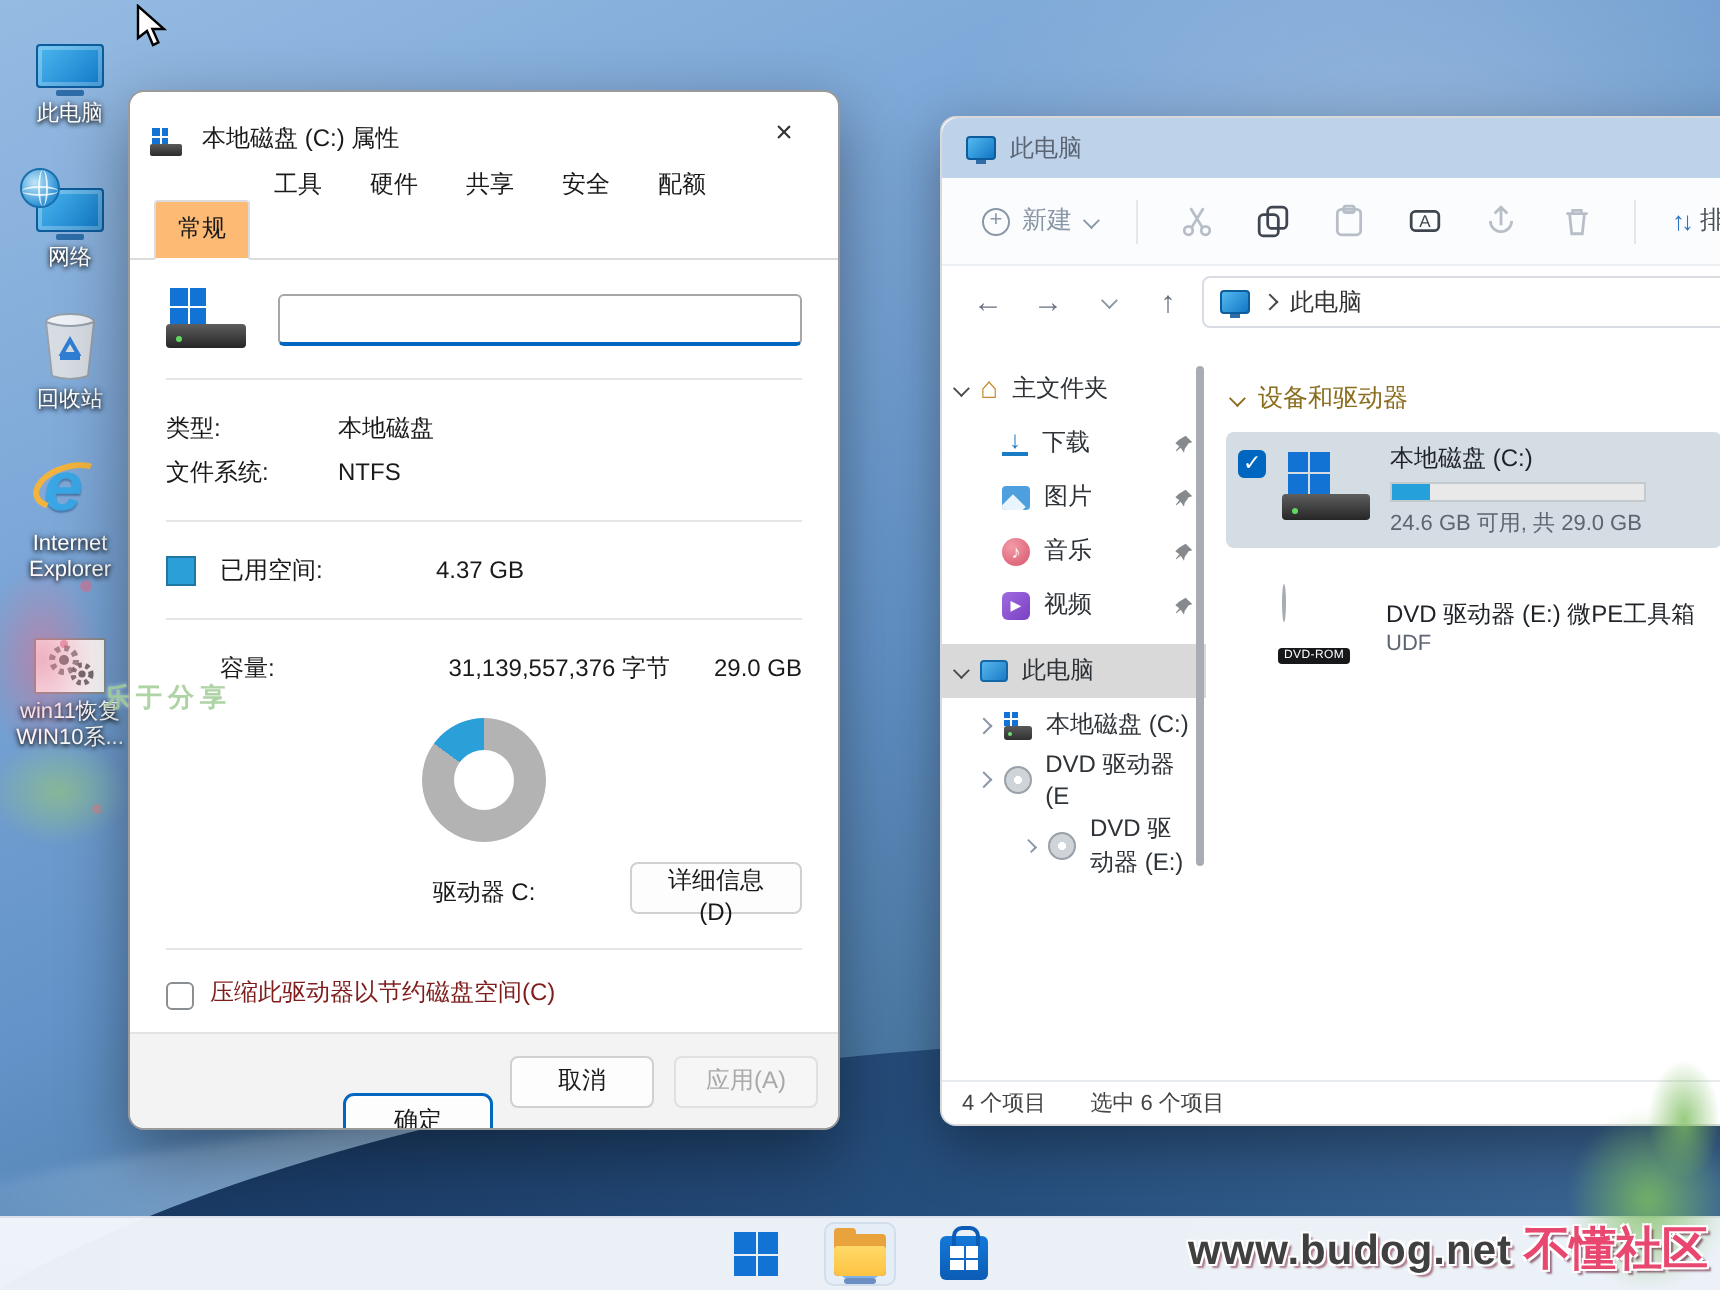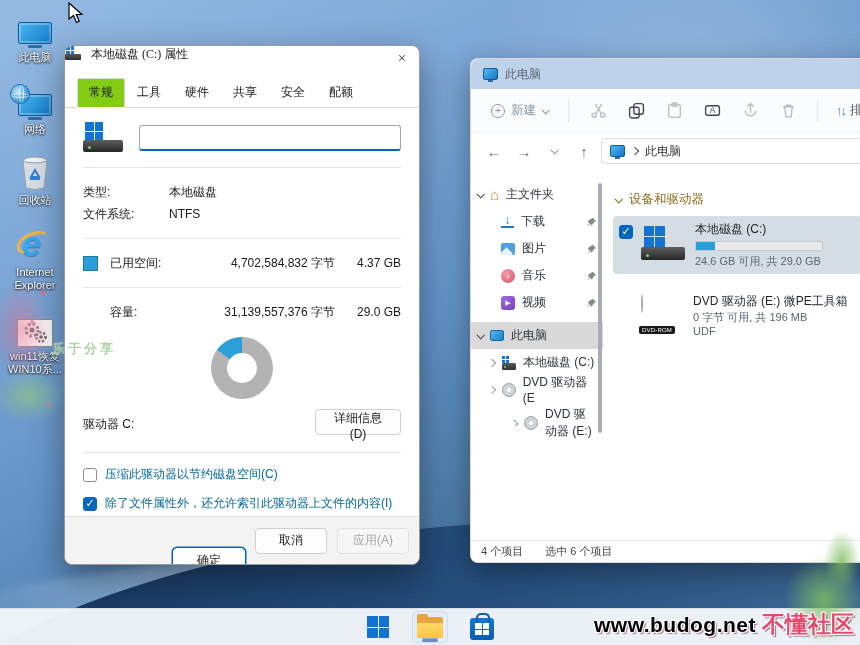--- a/index.html
+++ b/index.html
@@ -130,31 +130,31 @@
   
   .cb { display:inline-block; width:14px; height:14px; border:1px solid #8a8f94; border-radius:3px; background:#fff;
     position:relative; flex:none; }
   .cb.checked { background:#0067c0; border-color:#0067c0; }
   .cb.checked::after { content:"✓"; position:absolute; left:1.5px; top:-1px; color:#fff; font-size:11px; font-weight:bold; }
 
   
   .dialog { position:absolute; left:64px; top:45px; width:356px; height:520px; z-index:10;
     background:#fff; border:1px solid #9a9a9a; border-radius:8px; box-shadow:0 12px 34px rgba(0,0,0,.4);
     overflow:hidden; }
-  .dlg-titlebar { height:32px; display:flex; align-items:flex-start; gap:8px; padding:0 0;font-family:Liberation Serif, serif; }
+  .dlg-titlebar { height:32px; display:flex; align-items:flex-end; gap:8px; padding:0 10px; }
   .dlg-titlebar .ttl { font-size:12px; color:#1a1a1a; flex:1; }
   .dlg-close { width:34px; height:24px; display:flex; align-items:center; justify-content:center;
     font-size:15px; color:#333; border-radius:4px; }
   .dlg-mini-drive { position:relative; width:18px; height:14px; }
   .dlg-mini-drive .wl { position:absolute; left:1px; top:0; }
   .dlg-mini-drive .bd { position:absolute; left:0; bottom:0; width:16px; height:6px; border-radius:1px;
     background:linear-gradient(#5a5a5a,#2c2c2c); }
   .dlg-tabs { display:flex; padding:0 12px; border-bottom:1px solid #dcdcdc; }
   .dlg-tab { font-size:12px; color:#1a1a1a; padding:5px 11px 6px; border:1px solid transparent; margin-bottom:-1px; }
-  .dlg-tab.active { background:#84cc16; border-color:#dcdcdc; border-bottom-color:#fff; border-radius:2px 2px 0 0; }
+  .dlg-tab.active { background:#fdba74; border-color:#dcdcdc; border-bottom-color:#fff; border-radius:2px 2px 0 0;margin-top:22px; }
   .dlg-content { padding:14px 18px 0; }
   .vol-row { display:flex; align-items:center; gap:14px; }
   .drive-art-sm { position:relative; width:42px; height:32px; flex:none; }
   .drive-art-sm .wl { position:absolute; left:2px; top:0; }
   .drive-art-sm .body { position:absolute; left:0; bottom:2px; width:40px; height:12px; border-radius:2px;
     background:linear-gradient(#5e5e5e,#262626); }
   .drive-art-sm .body::after { content:""; position:absolute; left:5px; bottom:3px; width:3px; height:3px; border-radius:50%; background:#61d961; }
   .vol-input { flex:1; height:26px; border:1px solid #a6a6a6; border-bottom:2px solid #0067c0; border-radius:3px;
     font-size:12px; padding:0 6px; outline:none; font-family:inherit; }
   .sep { border-top:1px solid #e6e6e6; margin:13px 0; }
@@ -163,25 +163,25 @@
   .srow { display:flex; align-items:center; font-size:12px; color:#1a1a1a; height:22px; }
   .srow .sq { width:15px; height:15px; flex:none; margin-right:12px; border:1px solid rgba(0,0,0,.25); }
   .srow .lab { width:86px; flex:none; }
   .srow .bytes { flex:1; text-align:right; }
   .srow .gb { width:66px; text-align:right; flex:none; }
   .srow.cap { padding-left:27px; }
   .donut-wrap { display:flex; justify-content:center; margin:14px 0 10px; }
   .donut { width:62px; height:62px; border-radius:50%; position:relative; }
   .donut .hole { position:absolute; left:16px; top:16px; width:30px; height:30px; border-radius:50%; background:#fff; }
   .caption-row { position:relative; height:30px; }
-  .caption-row .cap { position:absolute; left:0; right:0; top:7px; font-size:12px; color:#1a1a1a; }
+  .caption-row .cap { position:absolute; left:0; right:0; text-align:center; top:7px; font-size:12px; color:#1a1a1a; }
   .btn { font-size:12px; color:#1a1a1a; background:#fdfdfd; border:1px solid #d0d0d0; border-radius:4px;
     height:26px; padding:0 12px; font-family:inherit; }
   .details-btn { position:absolute; right:0; top:0; width:86px; }
-  .cbrow { display:flex; align-items:center; gap:8px; font-size:12px; color:#0369a1; margin-top:12px; }
+  .cbrow { display:flex; align-items:flex-end; gap:8px; font-size:12px; color:#7f1d1d; margin-top:12px; }
   .dlg-footer { position:absolute; left:0; right:0; bottom:0; height:48px; background:#f3f3f3; border-top:1px solid #e3e3e3;
     display:flex; align-items:center; justify-content:flex-end; gap:10px; padding-right:10px; border-radius:0 0 8px 8px; }
   .dlg-footer .btn { width:72px; padding:0; }
   .btn.primary { box-shadow:0 0 0 1.5px #0067c0; border-color:#fff;margin-top:40px; }
   .btn.disabled { color:#a9a9a9; background:#f6f6f6; border-color:#e0e0e0; }
 
   
   .taskbar { position:absolute; left:0; right:0; bottom:0; height:37px; z-index:20;
     background:rgba(242,246,251,.97); border-top:1px solid #dae1ea; display:flex; align-items:center; justify-content:center; gap:16px; }
   .tb-ico { width:36px; height:32px; display:flex; align-items:center; justify-content:center; border-radius:5px; position:relative; }
@@ -195,21 +195,21 @@
   .folder .back::before { content:""; position:absolute; left:0; top:-3px; width:11px; height:5px; background:#e8a33d; border-radius:2px 2px 0 0; }
   .folder .front { position:absolute; left:0; bottom:0; width:26px; height:15px; background:linear-gradient(#ffd967,#fdc343); border-radius:2px 2px 3px 3px; }
   .folder .tab2 { position:absolute; left:4px; bottom:-1px; width:18px; height:6px; background:#7fb2e5; border-radius:2px; }
   .store { position:relative; width:24px; height:22px; background:linear-gradient(#1478d8,#0b5cb4); border-radius:3px; margin-top:4px; }
   .store::before { content:""; position:absolute; left:6px; top:-5px; width:10px; height:8px; border:2px solid #0b5cb4; border-bottom:none; border-radius:5px 5px 0 0; }
   .store .wl-sm { position:absolute; left:5px; top:5px; }
   .store .wl-sm span { background:#fff; }
 
   
   .wm-right { position:absolute; right:6px; bottom:5px; z-index:30; display:flex; align-items:baseline; gap:6px; pointer-events:none; }
-  .wm-right .url { font-size:21px; font-weight:bold; color:#000000; letter-spacing:.5px;
+  .wm-right .url { font-size:21px; font-weight:bold; color:#404040; letter-spacing:.5px;
     text-shadow:-1px -1px 0 #fff,1px -1px 0 #fff,-1px 1px 0 #fff,1px 1px 0 #fff,2px 2px 1px rgba(120,20,50,.55); }
   .wm-right .cmty { font-size:23px; font-weight:bold; color:#e8486f;
     text-shadow:-1px -1px 0 #fff,1px -1px 0 #fff,-1px 1px 0 #fff,1px 1px 0 #fff,2px 2px 1px rgba(90,10,40,.6); }
   .wm-blob-r { position:absolute; right:-4px; bottom:0; width:80px; height:90px; z-index:29;
     background:radial-gradient(closest-side,rgba(126,190,96,.85),rgba(126,190,96,0)); filter:blur(2px); }
   .wm-blob-r2 { position:absolute; right:0; bottom:55px; width:36px; height:60px; z-index:29;
     background:radial-gradient(closest-side,rgba(126,190,96,.8),rgba(126,190,96,0)); }
   .wm-left { position:absolute; left:0; top:282px; width:170px; height:160px; z-index:12; pointer-events:none; }
   .wm-left .pink { position:absolute; left:-8px; top:0; width:58px; height:95px;
     background:radial-gradient(closest-side,rgba(225,110,140,.55),rgba(225,110,140,0)); filter:blur(2px); }
@@ -451,21 +451,20 @@
         </span>
       </div>
       <div class="tile" style="margin-top:14px;">
         <span class="cb-sm" style="width:14px;"></span>
         <span class="disc-art">
           <span class="disc"></span>
           <span class="badge">DVD-ROM</span>
         </span>
         <span class="txt">
           <div class="name">DVD 驱动器 (E:) 微PE工具箱</div>
-          <div class="info">0 字节 可用, 共 196 MB</div>
           <div class="info">UDF</div>
         </span>
       </div>
       <div class="clipped-col">
         
         
       </div>
     </div>
   </div>
   <div class="ex-status">
@@ -515,21 +514,20 @@
       <span>本地磁盘</span>
     </div>
     <div class="frow">
       <span class="lab">文件系统:</span>
       <span>NTFS</span>
     </div>
     <div class="sep"></div>
     <div class="srow">
       <span class="sq" style="background:#2b9fd8;"></span>
       <span class="lab">已用空间:</span>
-      <span class="bytes">4,702,584,832 字节</span>
       <span class="gb">4.37 GB</span>
     </div>
     <div class="sep"></div>
     <div class="srow cap">
       <span class="lab">容量:</span>
       <span class="bytes">31,139,557,376 字节</span>
       <span class="gb">29.0 GB</span>
     </div>
     <div class="donut-wrap">
       <div class="donut" style="background: conic-gradient(from 306deg, rgb(43, 159, 216) 0deg, rgb(43, 159, 216) 54deg, rgb(179, 179, 179) 54deg, rgb(179, 179, 179) 360deg);">

